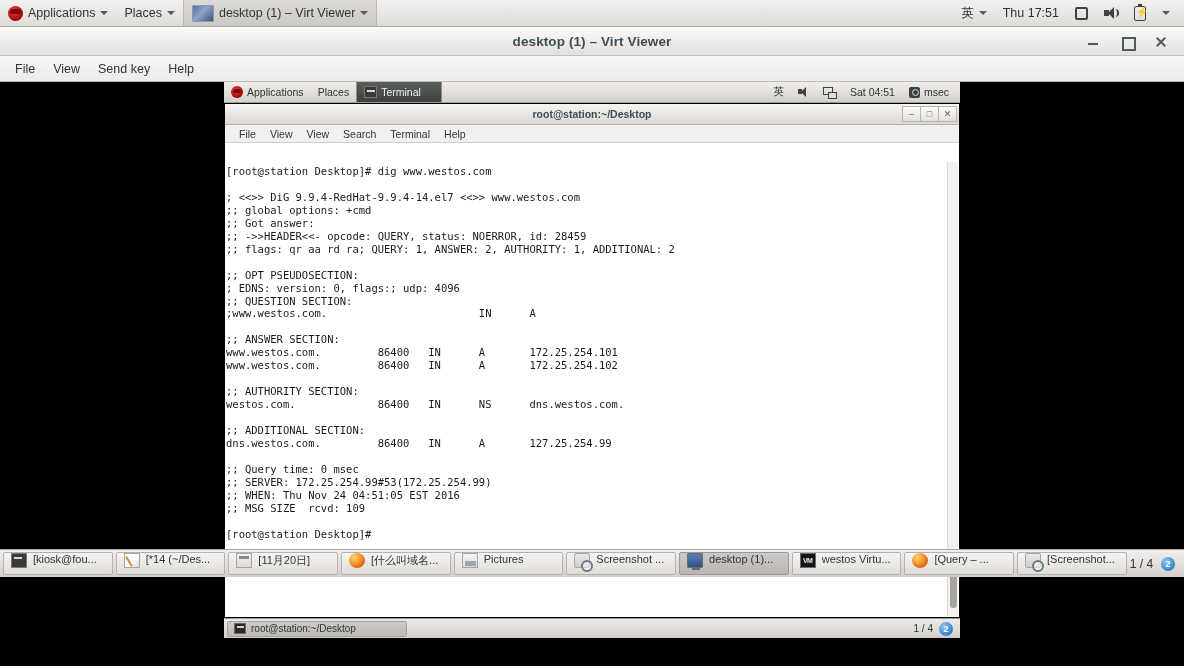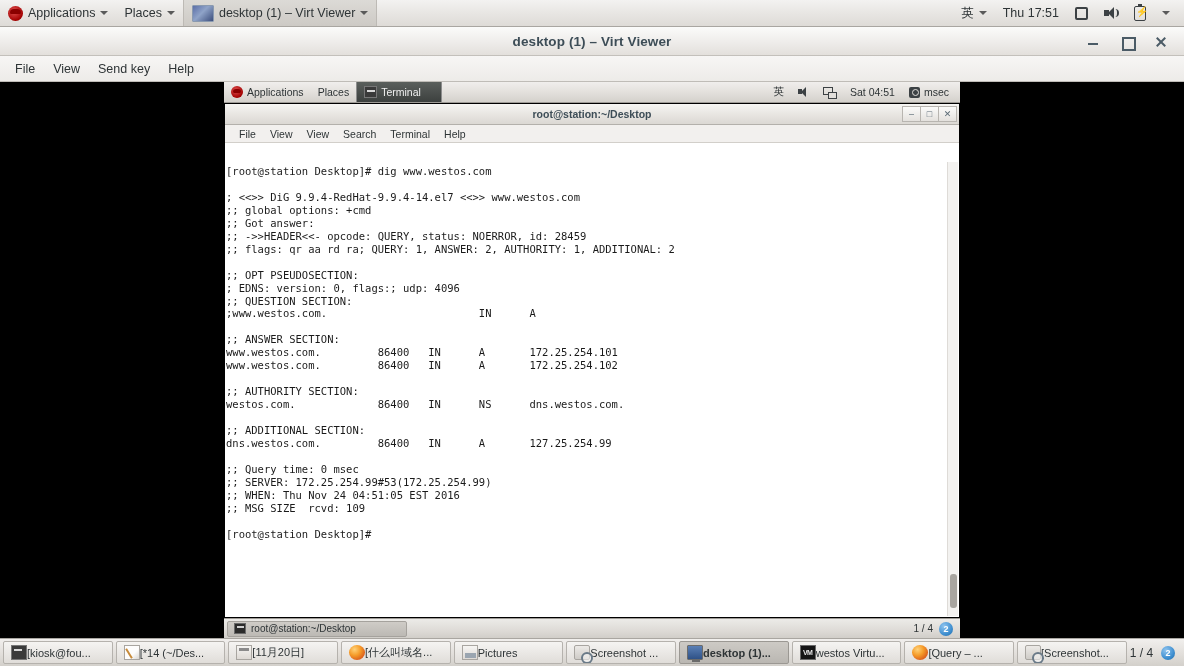--- a/index.html
+++ b/index.html
@@ -2,21 +2,21 @@
 <html><head>
 <meta charset="utf-8">
 <style>
   * { box-sizing: border-box; margin: 0; padding: 0; }
   html, body {
     width: 1184px; height: 666px;
     background: #000;
     font-family: "Liberation Sans", sans-serif;
     overflow: hidden;
   }
-  #screen { position: relative; width: 1184px; height: 666px; background: #701a75; }
+  #screen { position: relative; width: 1184px; height: 577px; background: #701a75; }
 
   
   .host-panel {
     position: absolute; left: 0; top: 0; width: 1184px; height: 27px;
     background: linear-gradient(to bottom, #f3f2f1 0%, #e8e6e3 50%, #dedbd7 100%);
     border-bottom: 1px solid #a9a6a1;
     display: flex; align-items: center;
     font-size: 12.5px; color: #2e3436;
   }
   .host-panel .hp-left { display: flex; align-items: center; height: 100%; }
@@ -173,26 +173,26 @@
 
   
   .host-taskbar {
     position:absolute; left:0; bottom:0; width:1184px; height:28px;
     background: linear-gradient(to bottom,#f1efed 0%, #e2dfdb 55%, #d3d0cb 100%);
     border-top:1px solid #a9a6a1;
     display:flex; align-items:center; padding:0 3px; gap:3px;
     font-size:11px; color:#2e3436;
   }
   .h-task {
-    display:flex; align-items:center; gap:0; height:23px; padding:0 7px;
+    display:flex; gap:6px; height:23px; padding:0 7px;
     background: linear-gradient(to bottom,#f5f4f2,#e0ddd9);
     border:1px solid #b5b2ad; border-radius:2px;
     flex: 1 1 0; min-width:0; max-width:118px; overflow:hidden; cursor:pointer;
   }
-  .h-task.sel { background: linear-gradient(to bottom,#cdcac5,#bab7b2); border-color:#9b9893; font-weight:bold; }
+  .h-task.sel { background: linear-gradient(to bottom,#cdcac5,#bab7b2); border-color:#9b9893; font-weight:normal; }
   .h-task .lbl { overflow:hidden; text-overflow:ellipsis; white-space:nowrap; }
   .h-right { margin-left:auto; display:flex; align-items:center; gap:8px; padding-right:6px; }
   .hpages { font-size:12px; color:#2e3436; }
 
   
   .ic { width:16px; height:15px; flex:0 0 auto; position:relative; }
   .ic-term { background:#3a3a3a; border:1px solid #777; }
   .ic-term:after{content:"";position:absolute;left:2px;top:3px;width:8px;height:2px;background:#d8d8d8;}
   .ic-pencil { background: linear-gradient(135deg,#fdfdfd 60%,#d9d6d1); border:1px solid #a8a5a0; }
   .ic-pencil:after{content:"";position:absolute;left:3px;top:2px;width:2px;height:11px;background:#c78b3a;transform:rotate(-32deg);}

